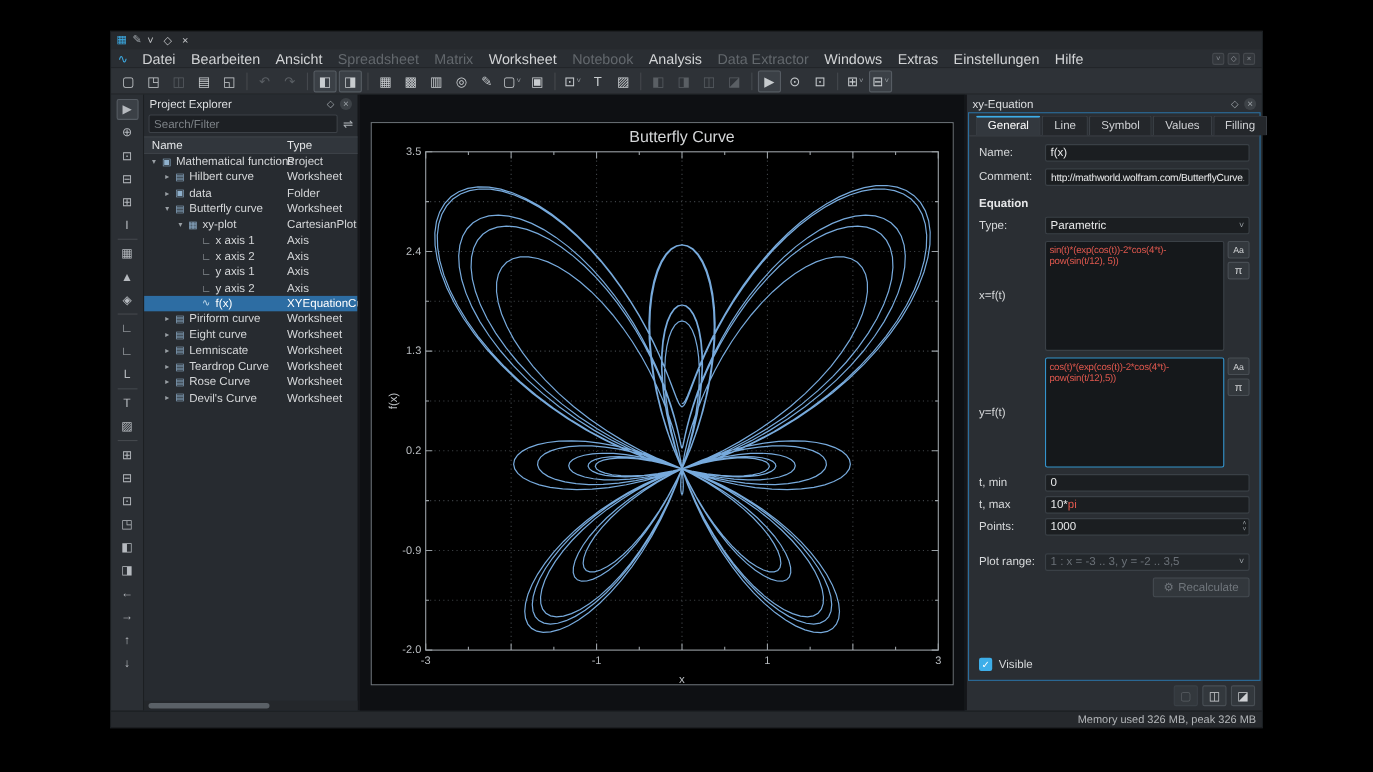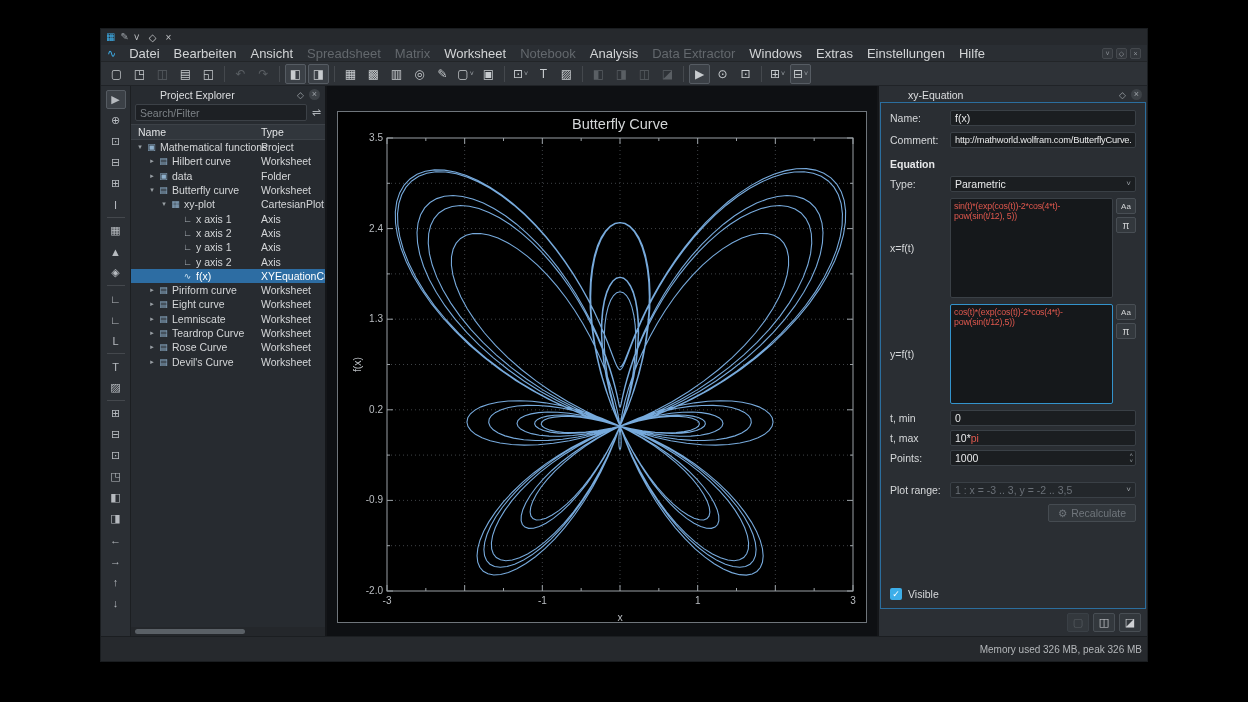--- a/index.html
+++ b/index.html
@@ -33,21 +33,21 @@
   
   .main{flex:1;display:flex;min-height:0;}
   .lefttools{width:30px;background:#2b2f34;border-right:1px solid #1c1f22;display:flex;flex-direction:column;
     align-items:center;padding-top:3px;overflow:hidden;flex:0 0 auto;}
   .vbtn{width:20px;height:19px;margin:1px 0;display:flex;align-items:center;justify-content:center;
     color:#b6babf;font-size:11px;border:1px solid transparent;border-radius:2px;flex:0 0 auto;}
   .vbtn.on{background:#3b4046;border-color:#565c63;}
   .vsep{width:18px;height:1px;background:#44484d;margin:2px 0;flex:0 0 auto;}
   
   .explorer{width:196px;background:#272b30;border-right:2px solid #141619;display:flex;flex-direction:column;flex:0 0 auto;}
-  .dockhead{height:16px;display:flex;align-items:center;padding:1px 5px 0;flex:0 0 auto;margin-left:24px;}
+  .dockhead{height:16px;display:flex;align-items:center;padding:1px 5px 0;flex:0 0 auto;}
   .dockhead .dtitle{flex:1;font-size:10.5px;color:#dcdee0;white-space:nowrap;}
   .dockhead .dico{font-size:9px;color:#9aa0a5;margin-left:5px;}
   .circle-x{display:inline-block;width:11px;height:11px;background:#3d4247;border-radius:50%;color:#9ba1a6;
     font-size:9px;line-height:11px;text-align:center;margin-left:5px;}
   .searchrow{display:flex;align-items:center;padding:2px 4px 3px;flex:0 0 auto;}
   .searchrow input{flex:1;height:17px;background:#1d2024;border:1px solid #3c4147;border-radius:2px;
     color:#e8e9ea;font-size:10.5px;padding:0 4px;outline:none;}
   .searchrow input::placeholder{color:#7d8287;}
   .searchrow .fico{color:#aeb3b8;font-size:11px;margin-left:5px;}
   .colhead{height:16px;background:#31363c;border-top:1px solid #3c4147;border-bottom:1px solid #3c4147;
@@ -100,21 +100,21 @@
     color:#70767c;font-size:10.5px;display:flex;align-items:center;gap:4px;}
   .spacer{flex:1;}
   .visrow{display:flex;align-items:center;margin:0 0 4px;flex:0 0 auto;}
   .checkbox{width:12px;height:12px;background:#3daee9;border-radius:2px;color:#fff;font-size:9px;
     line-height:12px;text-align:center;margin-right:6px;}
   .propsfoot{height:27px;display:flex;align-items:center;justify-content:flex-end;gap:4px;padding:0 6px;flex:0 0 auto;}
   .fbtn{width:22px;height:19px;background:#33383d;border:1px solid #484e54;border-radius:2px;color:#cfd1d4;
     font-size:11px;display:flex;align-items:center;justify-content:center;}
   .fbtn.dis{color:#5a5f64;border-color:#3a4046;}
   
-  .statusbar{height:25px;background:#26292d;border-top:1px solid #1b1e21;display:flex;align-items:center;
+  .statusbar{height:15px;background:#26292d;border-top:1px solid #1b1e21;display:flex;align-items:center;
     justify-content:flex-end;padding:0 5px;font-size:10px;color:#b4b7ba;flex:0 0 auto;}
 </style>
 </head>
 <body>
 
 <div class="app">
 
   <div class="titlebar">
     <span class="ticon" style="color:#3daee9">▦</span>
     <span class="ticon" style="color:#9aa0a5">✎</span>
@@ -533,20 +533,27 @@
       </div>
     </div>
 
     <div class="props">
       <div class="dockhead">
         <span class="dtitle">xy-Equation</span>
         <span class="dico">◇</span>
         <span class="circle-x">×</span>
       </div>
       <div class="propsbody">
+        <div class="tabs" id="proptabs">
+            <div class="tab active">General</div>
+            <div class="tab">Line</div>
+            <div class="tab">Symbol</div>
+            <div class="tab">Values</div>
+            <div class="tab">Filling</div>
+          </div>
         <div class="form">
           <div class="frow">
             <span class="flabel">Name:</span>
             <input value="f(x)" style="">
           </div>
           <div class="frow">
             <span class="flabel">Comment:</span>
             <input style="font-size: 9.3px; letter-spacing: -0.2px;" value="http://mathworld.wolfram.com/ButterflyCurve.html">
           </div>
           <div class="sect">Equation</div>

